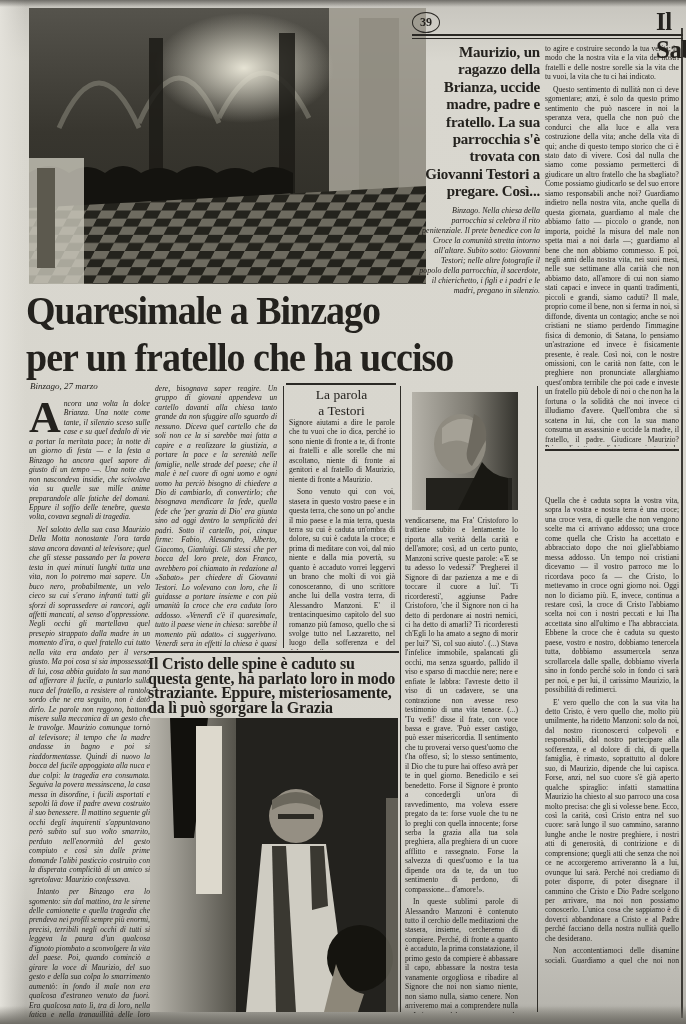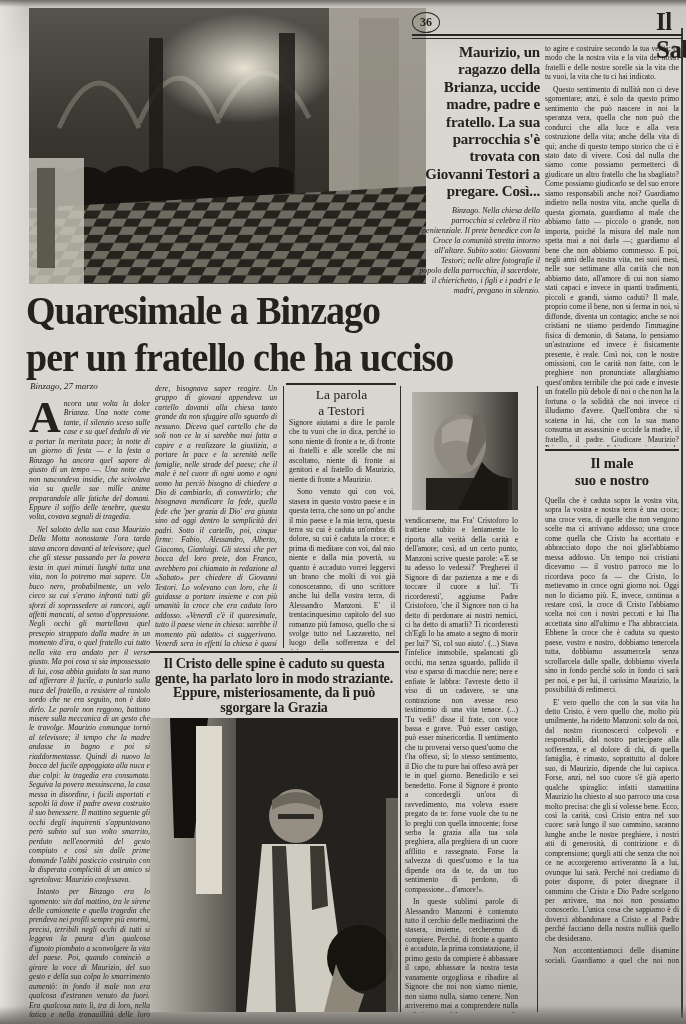--- a/index.html
+++ b/index.html
@@ -47,21 +47,21 @@
   .vrule{width:1px;background:#2f2d28;}
   .v1{left:283px;top:386px;height:262px;}
   .v2{left:400px;top:386px;height:626px;}
   .v3{left:537px;top:386px;height:626px;}
   .insert-toprule{left:286px;top:383px;width:110px;height:2px;background:#2a2824;}
   .caption-toprule{left:149px;top:651px;width:250px;height:2px;background:#2a2824;}
   .subhead-toprule{left:545px;top:449px;width:134px;height:2px;background:#2a2824;}
 
   .insert-title{left:286px;top:387px;width:111px;text-align:center;font-weight:normal;font-size:13.5px;line-height:15.5px;}
   .subhead{left:545px;top:455px;width:134px;text-align:center;font-weight:bold;font-size:14.5px;line-height:16.5px;}
-  .centercaption{left:148px;top:657px;width:252px;text-align:center;font-weight:bold;font-size:14px;line-height:14.5px;letter-spacing:-0.2px;}
+  .centercaption{left:148px;top:657px;width:252px;font-weight:bold;font-size:16px;line-height:14.5px;letter-spacing:-0.2px;}
 
   .photo{display:block;}
 </style>
 </head>
 <body>
 
 <div id="page">
 
   <div class="abs edge-left"></div>
   <div class="abs edge-top"></div>
@@ -91,21 +91,21 @@
     <rect x="330" y="10" width="40" height="240" fill="#8e8b7f" opacity="0.8"></rect>
     <ellipse cx="215" cy="60" rx="90" ry="55" fill="url(#gwin)"></ellipse>
     <rect x="120" y="30" width="14" height="150" fill="#1c1b16" opacity="0.85"></rect>
     <rect x="250" y="25" width="16" height="160" fill="#1c1b16" opacity="0.85"></rect>
     <path d="M0 165 q20 -14 40 0 q18 -12 36 0 q18 -14 36 0 q18 -10 36 0 q20 -14 40 0 q18 -10 36 0 q20 -12 40 0 l0 40 l-264 0 z" fill="#14130f"></path>
     <polygon points="0,276 0,200 397,178 397,276" fill="url(#chk)"></polygon>
     <rect x="0" y="150" width="55" height="126" fill="#cbc8bb" opacity="0.8"></rect>
     <rect x="8" y="160" width="18" height="100" fill="#5c594e"></rect>
   </svg>
 
-  <div class="abs pagenum">36</div>
+  <div class="abs pagenum">39</div>
   <div class="abs masthead">Il Sabato</div>
   <div class="abs rule-a"></div>
   <div class="abs rule-b"></div>
 
   <div class="abs topcaption">Binzago. Nella chiesa della parrocchia si celebra il rito penitenziale. Il prete benedice con la Croce la comunità stretta intorno all'altare. Subito sotto: Giovanni Testori; nelle altre fotografie il popolo della parrocchia, il sacerdote, il chierichetto, i figli e i padri e le madri, pregano in silenzio.</div>
   <div class="abs deck">Maurizio, un ragazzo della Brianza, uccide madre, padre e fratello. La sua parrocchia s'è trovata con Giovanni Testori a pregare. Così...</div>
 
   <div class="abs headline">
     <div>Quaresimale a Binzago</div>
     <div>per un fratello che ha ucciso</div>
@@ -179,23 +179,19 @@
     <circle cx="210" cy="240" r="33" fill="#15140f"></circle>
     <path d="M186 246 q8 26 28 30 l-6 18 l-34 0 z" fill="#8d8779"></path>
     <rect x="236" y="80" width="12" height="214" fill="#8a8779" opacity="0.6"></rect>
   </svg>
 
   <div class="abs bodytxt col5a">
     <p class="noind">to agire e costruire secondo la tua verità; in modo che la nostra vita e la vita dei nostri fratelli e delle nostre sorelle sia la vita che tu vuoi, la vita che tu ci hai indicato.</p>
     <p>Questo sentimento di nullità non ci deve sgomentare; anzi, è solo da questo primo sentimento che può nascere in noi la speranza vera, quella che non può che condurci che alla luce e alla vera costruzione della vita; anche della vita di qui; anche di questo tempo storico che ci è stato dato di vivere. Così dal nulla che siamo come possiamo permetterci di giudicare un altro fratello che ha sbagliato? Come possiamo giudicarlo se del suo errore siamo responsabili anche noi? Guardiamo indietro nella nostra vita, anche quella di questa giornata, guardiamo al male che abbiamo fatto — piccolo o grande, non importa, poiché la misura del male non spetta mai a noi darla —; guardiamo al bene che non abbiamo commesso. E poi, negli anni della nostra vita, nei suoi mesi, nelle sue settimane alla carità che non abbiamo dato, all'amore di cui non siamo stati capaci e invece in quanti tradimenti, piccoli e grandi, siamo caduti? Il male, proprio come il bene, non si ferma in noi, si diffonde, diventa un contagio; anche se noi cristiani ne stiamo perdendo l'immagine fisica di demonio, di Satana, lo pensiamo un'astrazione ed invece è fisicamente presente, è reale. Così noi, con le nostre omissioni, con le carità non fatte, con le preghiere non pronunciate allarghiamo quest'ombra terribile che poi cade e investe un fratello più debole di noi o che non ha la fortuna o la solidità che noi invece ci illudiamo d'avere. Quell'ombra che si scatena in lui, che con la sua mano consuma un assassinio e uccide la madre, il fratello, il padre. Giudicare Maurizio? Prima di tutto giudichiamo noi stessi, le nostre colpe, i nostri peccati, i nostri tradimenti; e chiediamo scusa di questo al Signore, chiediamo scusa al papà e alla mamma e al fratello di Maurizio, chiediamo scusa a lui, là dove ora si trova, perché se si trova là la colpa e anche nostra; è anche mia.</p>
   </div>
   <div class="abs subhead-toprule"></div>
-  <div class="abs subhead">
-    <div>Il male</div>
-    <div>suo e nostro</div>
-  </div>
   <div class="abs bodytxt col5b">
     <p class="noind">Quella che è caduta sopra la vostra vita, sopra la vostra e nostra terra è una croce; una croce vera, di quelle che non vengono scelte ma ci arrivano addosso; una croce come quella che Cristo ha accettato e abbracciato dopo che noi gliel'abbiamo messa addosso. Un tempo noi cristiani dicevamo — il vostro parroco me lo ricordava poco fa — che Cristo, lo mettevamo in croce ogni giorno noi. Oggi non lo diciamo più. E, invece, continua a restare così, la croce di Cristo l'abbiamo scelta noi con i nostri peccati e lui l'ha accettata sino all'ultimo e l'ha abbracciata. Ebbene la croce che è caduta su questo paese, vostro e nostro, dobbiamo tenercela tutta, dobbiamo assumercela senza scrollarcela dalle spalle, dobbiamo viverla sino in fondo perché solo in fondo ci sarà per noi, e per lui, il carissimo Maurizio, la possibilità di redimerci.</p>
     <p>E' vero quello che con la sua vita ha detto Cristo, è vero quello che, molto più umilmente, ha ridetto Manzoni: solo da noi, dal nostro riconoscerci colpevoli e responsabili, dal nostro partecipare alla sofferenza, e al dolore di chi, di quella famiglia, è rimasto, soprattutto al dolore suo, di Maurizio, dipende che lui capisca. Forse, anzi, nel suo cuore s'è già aperto qualche spiraglio: infatti stamattina Maurizio ha chiesto al suo parroco una cosa molto precisa: che gli si volesse bene. Ecco, così la carità, così Cristo entra nel suo cuore: sarà lungo il suo cammino, saranno lunghe anche le nostre preghiere, i nostri atti di generosità, di contrizione e di comprensione; quegli atti che senza che noi ce ne accorgeremo arriveranno là a lui, ovunque lui sarà. Perché noi crediamo di poter disporre, di poter disegnare il cammino che Cristo e Dio Padre scelgono per arrivare, ma noi non possiamo conoscerlo. L'unica cosa che sappiamo è di doverci abbandonare a Cristo e al Padre perché facciano della nostra nullità quello che desiderano.</p>
     <p>Non accontentiamoci delle disamine sociali. Guardiamo a quel che noi non abbiamo fatto perché questo non accadesse; chiediamocelo. Stringiamoci attorno a Cristo e tra noi e Cristo mettiamo tutti i nostri fratelli, mettiamo il papà, la mamma e il fratello di Maurizio, mettiamo soprattutto lui, Maurizio, senza nessun timore, senza nessuna ombra; con il pianto e la gioia di sapere che lo ricongiungiamo a chi è la carità, l'amore, il perdono, a chi è la speranza di sempre e per sempre».</p>
   </div>
 
 </div>
 
 </body></html>

